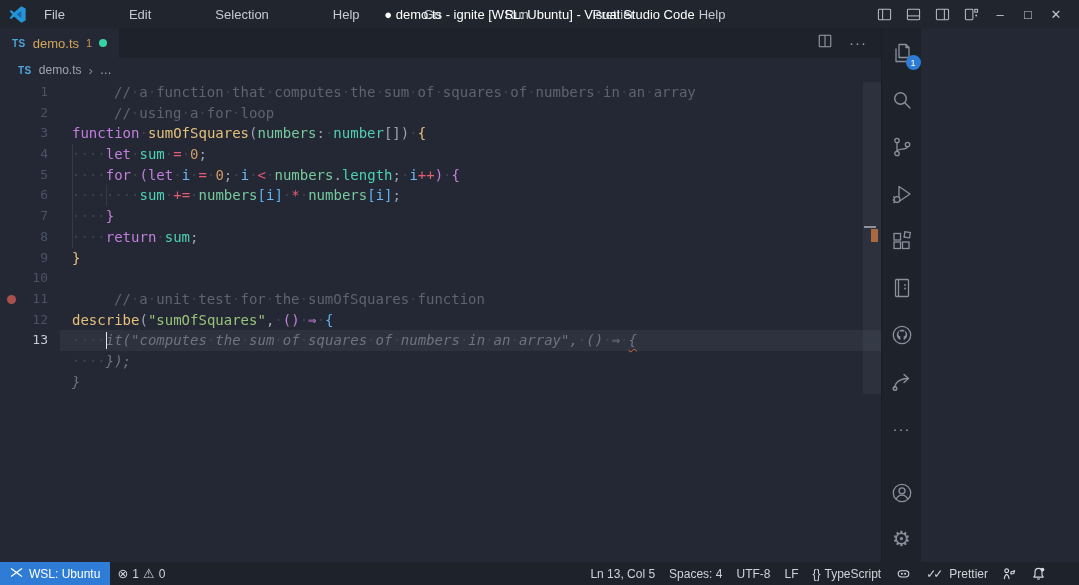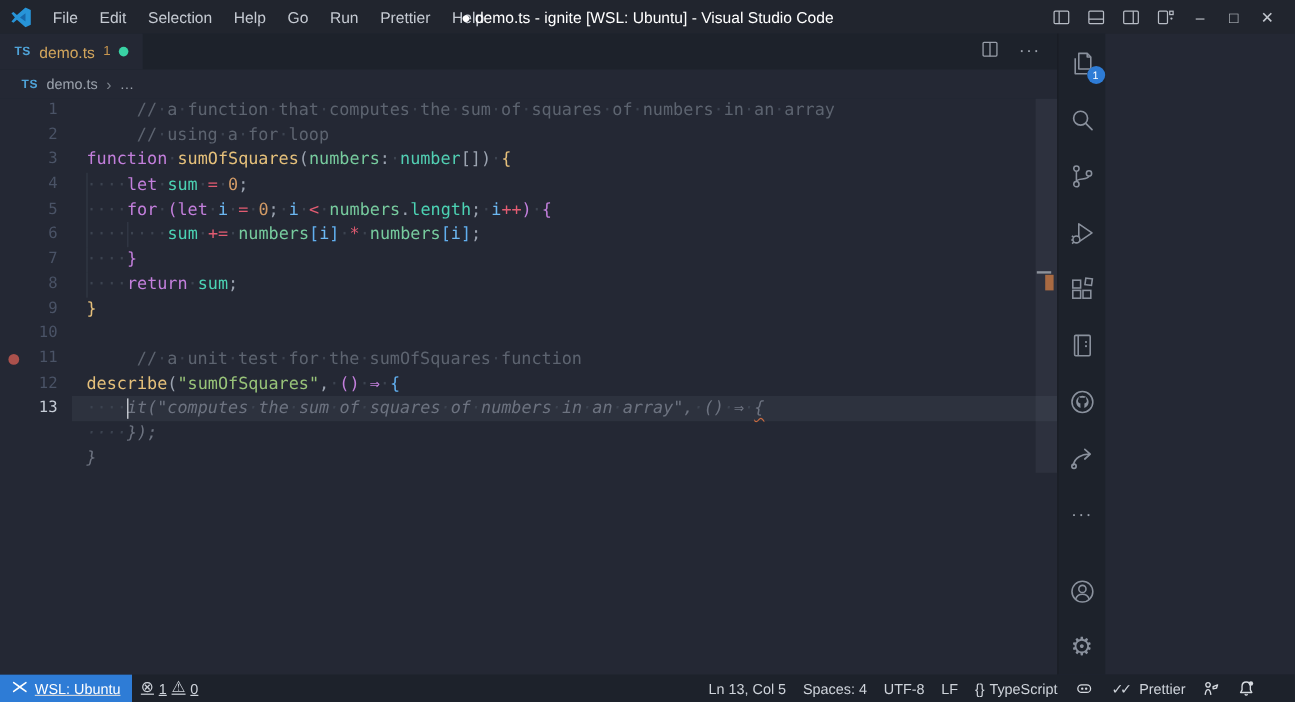--- a/index.html
+++ b/index.html
@@ -74,39 +74,39 @@
   .ab-item { position:relative; width:26px; height:26px; display:flex; align-items:center; justify-content:center; }
   .ab-item svg { display:block; }
   .ab-badge { position:absolute; right:-6px; bottom:-4px; min-width:15px; height:15px; border-radius:50%; background:var(--badge-blue,#2e7cd6); color:#fff; font-size:9px; display:flex; align-items:center; justify-content:center; font-family:"Liberation Sans",sans-serif; }
   .ab-bottom { margin-top:auto; display:flex; flex-direction:column; align-items:center; gap:20px; }
   .gear-glyph { font-family:"DejaVu Sans",sans-serif; font-size:21px; color:#8a919d; line-height:1; }
 
   
   .statusbar { height:23px; background:#1d222b; display:flex; align-items:stretch; color:#ced3da; font-size:12px; flex:0 0 auto; }
   .sb-remote { background:var(--remote-blue,#2e7cd6); color:#fff; display:flex; align-items:center; gap:6px; padding:0 10px; }
   .sb-item { display:flex; align-items:center; gap:4px; padding:0 7px; white-space:nowrap; }
-  .sb-left { display:flex; align-items:stretch;text-decoration:underline; }
+  .sb-left { display:flex; align-items:stretch; }
   .sb-right { margin-left:auto; display:flex; align-items:stretch; padding-right:26px; }
   .glyph { font-family:"DejaVu Sans",sans-serif; font-size:13px; line-height:1; }
   .sb-icon svg { display:block; }
   .dbl-check { letter-spacing:-3px; margin-right:5px; font-size:12px; }
 </style>
 </head>
 <body>
 
 <div class="app">
 
   <div class="titlebar">
     <div class="logo">
       <svg width="17" height="17" viewBox="0 0 100 100">
           <polygon fill="#2794d8" points="72,2 98,14 98,86 72,98 30,62 13,76 3,70 20,50 3,30 13,24 30,38"></polygon>
           <polygon fill="#1768ab" points="72,30 72,70 45,50"></polygon>
         </svg>
     </div>
-    <div class="menubar" style="display:flex;height:100%;">
+    <div class="menubar" style="display:flex;height:100%;gap:46px;">
         <div class="menu-item">File</div>
         <div class="menu-item">Edit</div>
         <div class="menu-item">Selection</div>
         <div class="menu-item">Help</div>
         <div class="menu-item">Go</div>
         <div class="menu-item">Run</div>
         <div class="menu-item">Prettier</div>
         <div class="menu-item">Help</div>
       </div>
     <div class="win-title">● demo.ts - ignite [WSL: Ubuntu] - Visual Studio Code</div>

